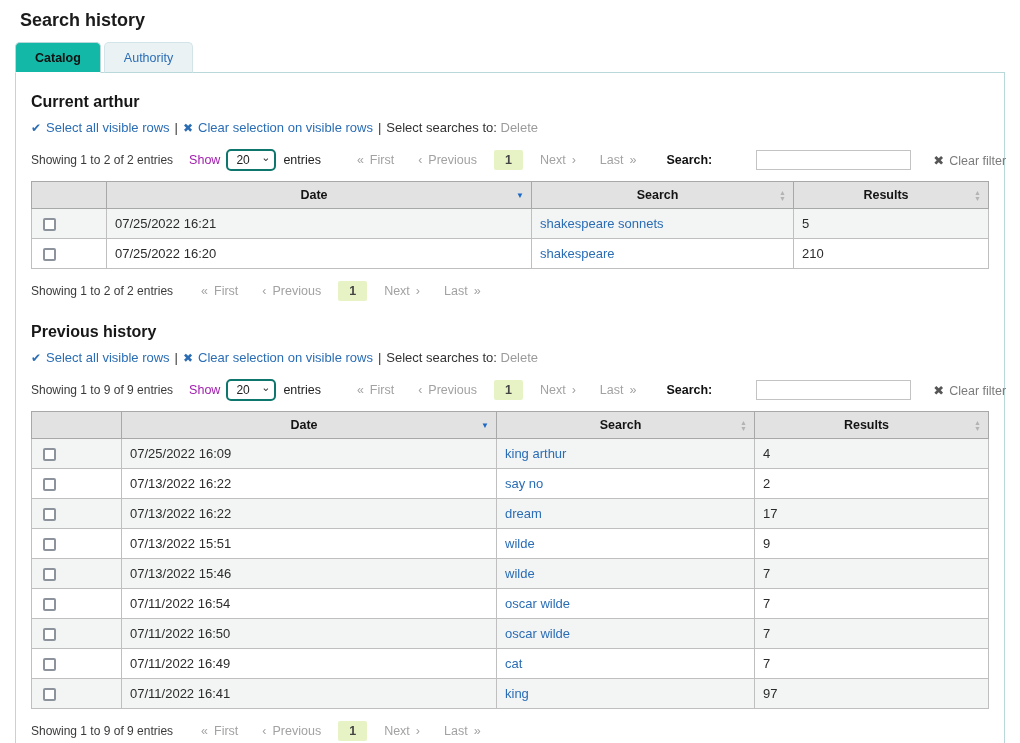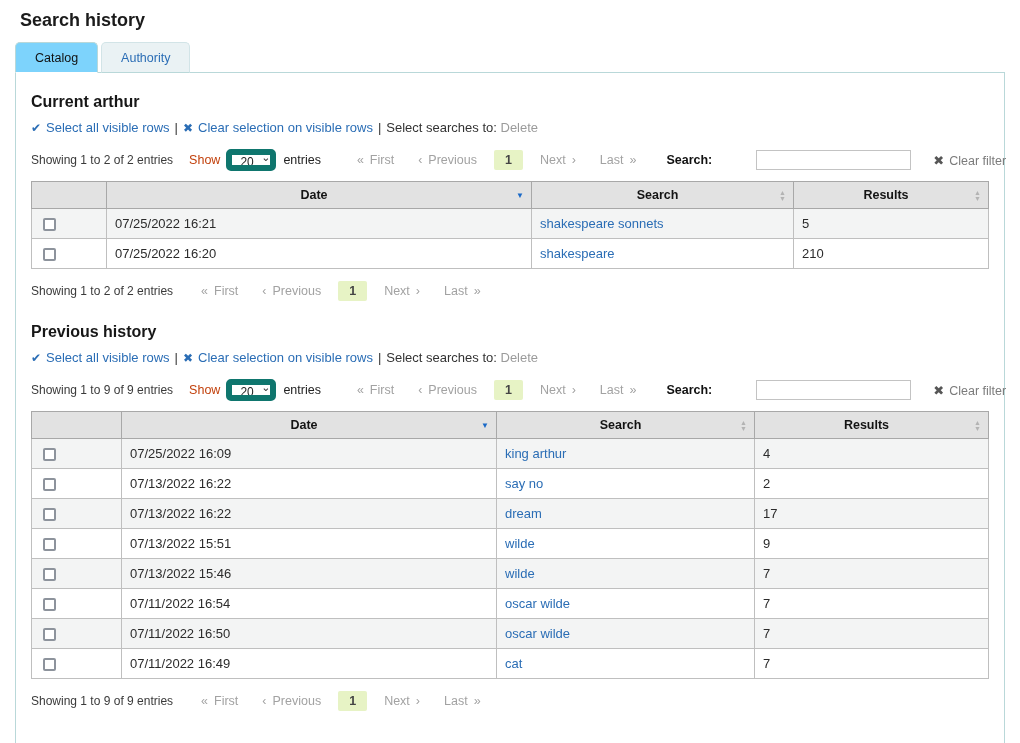--- a/index.html
+++ b/index.html
@@ -10,43 +10,43 @@
     font-family:"Liberation Sans", "DejaVu Sans", sans-serif;
     font-size:13px;
   }
   a { color:#2a6db5; text-decoration:none; }
 
   .page { padding:8px 15px 0 15px; }
   .page-title { font-size:18px; font-weight:bold; color:#1b1b1b; margin:2px 0 11px 5px; }
 
   .tabs { display:flex; gap:3px; position:relative; z-index:2; margin-bottom:-1px; }
   .tab { height:31px; line-height:30px; padding:0 19px; font-size:12.5px; border-radius:5px 5px 0 0; cursor:default; }
-  .tab.active { background:#7dd3fc; border:1px solid #b9d8d9; border-bottom:1px solid #fff; font-weight:normal; color:#111; }
+  .tab.active { background:#14b8a6; border:1px solid #b9d8d9; border-bottom:1px solid #fff; font-weight:bold; color:#111; }
   .tab.inactive { background:#eaf2f4; border:1px solid #d2e4e7; border-bottom:1px solid #b9d8d9; color:#2a6db5; }
 
   .panel { border:1px solid #b9d8d9; background:#fff; padding:14px 15px 20px 15px; min-height:674px; }
 
   .section-heading { font-size:16px; font-weight:bold; color:#171717; margin:6px 0 9px 0; }
   .section.previous-sessions { margin-top:22px; }
 
   .actions-line { font-size:13px; color:#333; margin-bottom:14px; }
   .actions-line .sep { color:#333; margin:0 5px; }
   .icon-check { color:#2a6db5; font-size:12px; margin-right:5px; }
   .icon-x-blue { color:#2a6db5; font-size:12px; font-weight:bold; margin-right:5px; }
   .muted-action { color:#9b9b9b; }
   .plain-label { color:#333;text-align:center; }
 
   .controls { display:flex; align-items:center; font-size:12px; color:#3a3a3a; margin-bottom:10px; white-space:nowrap; }
   .show-group { margin-left:16px; display:flex; align-items:center; }
-  .show-label { margin-right:6px; font-size:12.5px; color:#c2410c; }
+  .show-label { margin-right:6px; font-size:12.5px; color:#a21caf; }
   .entries-label { margin-left:7px; font-size:12.5px; color:#222; }
   .select-wrap { position:relative; display:inline-block; }
   select.page-size {
     appearance:none; -webkit-appearance:none;
-    width:50px; height:22px; border:6px solid #0f766e; border-radius:5px;
+    width:50px; height:22px; border:2px solid #0f766e; border-radius:5px;
     background:#fff; font-size:12px; color:#222; padding:0 16px 0 8px;
     font-family:"Liberation Sans", sans-serif;
   }
   .select-caret { position:absolute; right:6px; top:2px; font-size:11px; color:#333; pointer-events:none; }
 
   .pagination { display:flex; align-items:center; }
   .controls .pagination { margin-left:24px; }
   .page-btn { color:#a2a2a2; padding:3px 12px; font-size:12.5px; cursor:default; }
   .page-btn .gl-l { margin-right:6px; }
   .page-btn .gl-r { margin-left:6px; }
@@ -271,20 +271,26 @@
             <td>07/11/2022 16:50</td>
             <td><a href="#">oscar wilde</a></td>
             <td>7</td>
           </tr>
           <tr class="even">
             <td class="check-cell"><input type="checkbox" class="row-check" style=""></td>
             <td>07/11/2022 16:49</td>
             <td><a href="#">cat</a></td>
             <td>7</td>
           </tr>
+          <tr class="odd">
+            <td class="check-cell"><input type="checkbox" class="row-check" style=""></td>
+            <td>07/11/2022 16:41</td>
+            <td><a href="#">king</a></td>
+            <td>97</td>
+          </tr>
         </tbody>
       </table>
 
       <div class="bottom-info">
         <span>Showing 1 to 9 of 9 entries</span>
         <span class="pagination">
           <span class="page-btn"><span class="gl-l">«</span><span>First</span></span>
           <span class="page-btn"><span class="gl-l">‹</span><span>Previous</span></span>
           <span class="page-btn current">1</span>
           <span class="page-btn"><span>Next</span><span class="gl-r">›</span></span>

